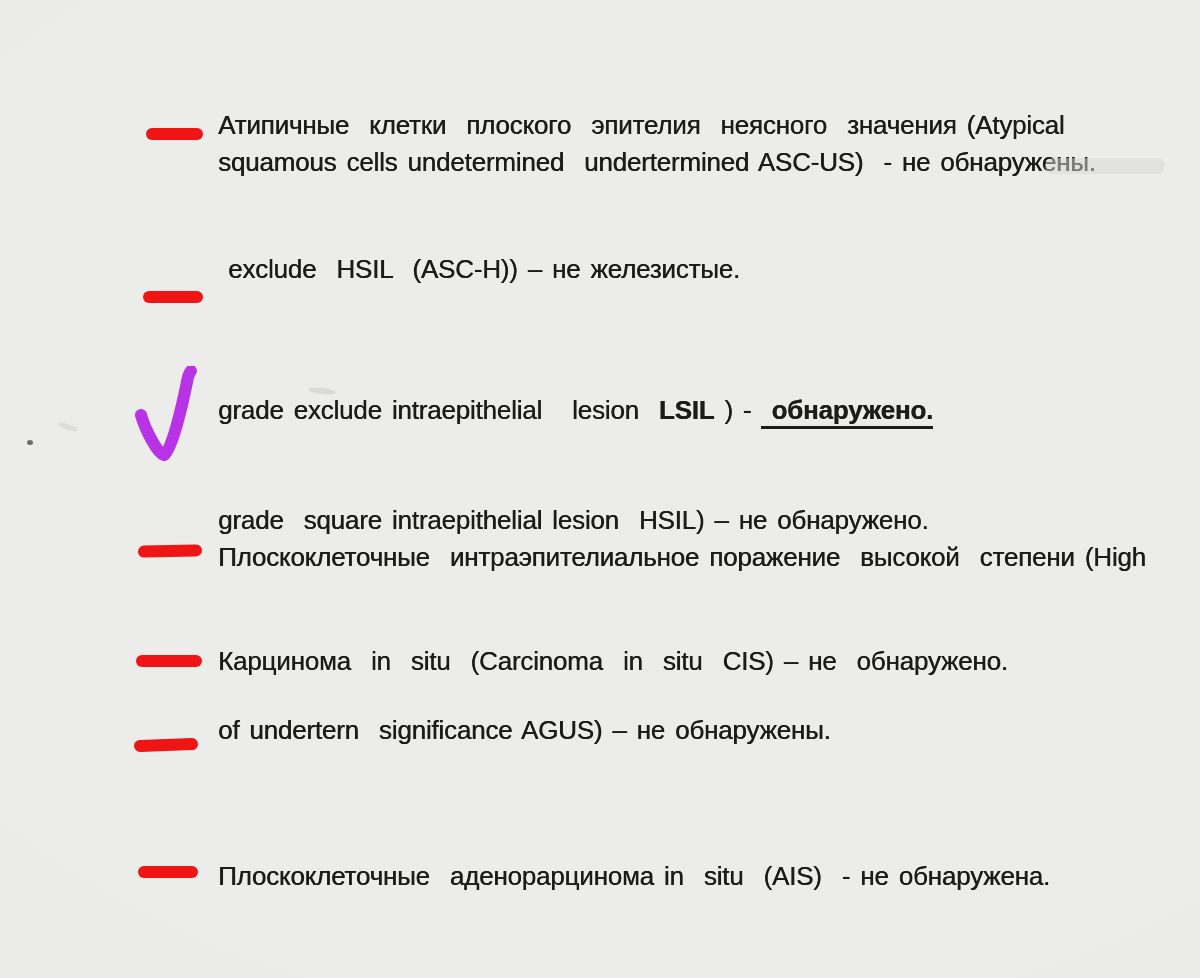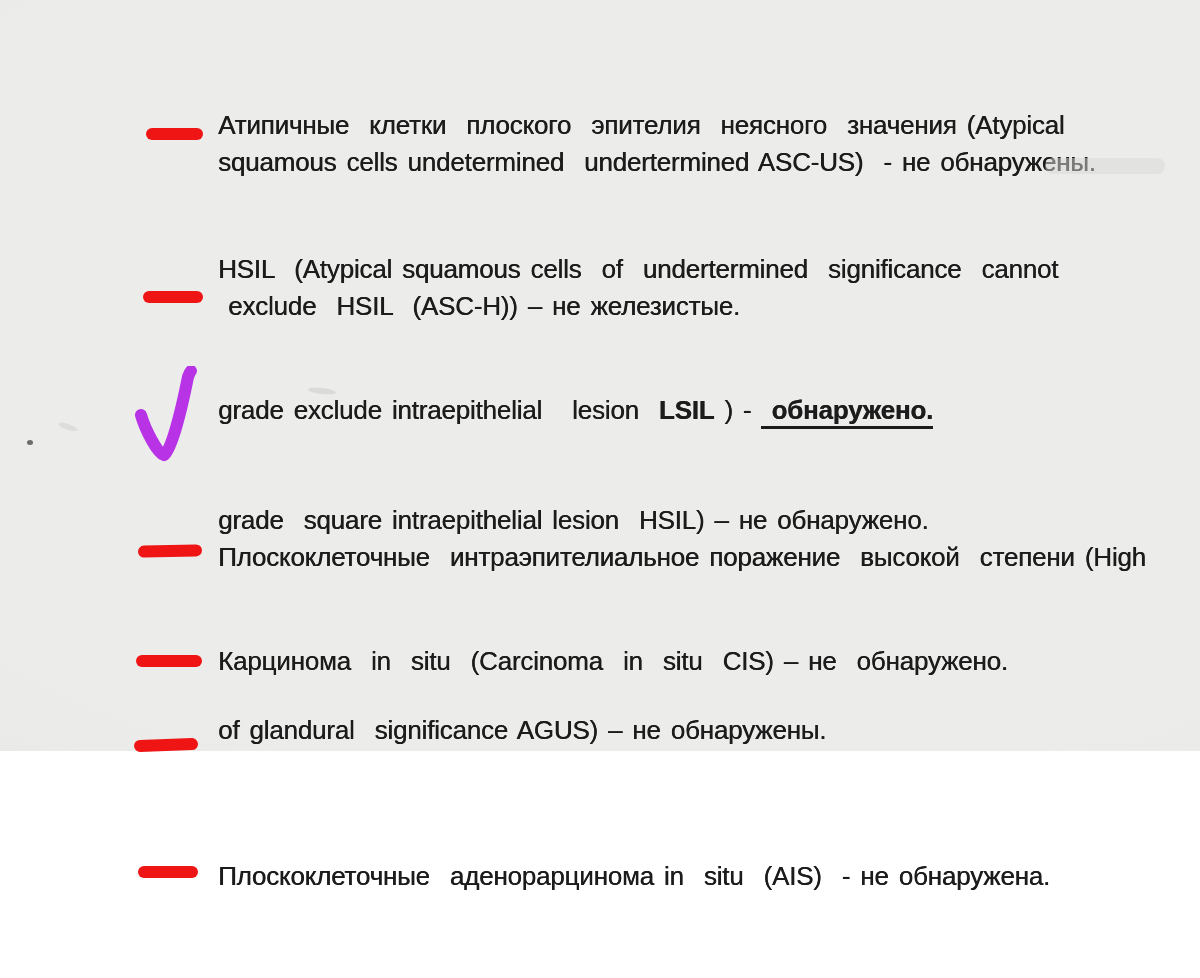--- a/index.html
+++ b/index.html
@@ -6,21 +6,21 @@
     margin: 0;
     padding: 0;
     width: 1200px;
     height: 978px;
     overflow: hidden;
     font-family: "Liberation Sans", sans-serif;
   }
   .page {
     position: relative;
     width: 1200px;
-    height: 751px;
+    height: 978px;
     background:
       radial-gradient(ellipse 130% 110% at 55% 45%,
         var(--bg, #ececea) 52%,
         var(--bg-mid, #e8e8e6) 80%,
         var(--bg-edge, #e2e2e0) 100%);
   }
   .row {
     position: absolute;
     left: 0;
     width: 1200px;
@@ -76,21 +76,20 @@
       <div class="row" id="row-0">
         <span class="marker red-dash"></span>
         <div class="text">
           <div class="line"><span>Атипичные  клетки  плоского  эпителия  неясного  значения (Atypical</span></div>
           <div class="line"><span>squamous cells undetermined  undertermined ASC-US)  - не обнаружены.</span></div>
         </div>
       </div>
       <div class="row" id="row-1">
         <span class="marker red-dash"></span>
         <div class="text">
-          <div class="line"><span>HSIL  (Atypical squamous cells  of  undertermined  significance  cannot</span></div>
           <div class="line"><span> exclude  HSIL  (ASC-H)) – не железистые.</span></div>
         </div>
       </div>
       <div class="row" id="row-2">
         <span class="marker purple-check">
           <svg viewBox="0 0 66 100" xmlns="http://www.w3.org/2000/svg">
             <path d="M10 49 C14 63 26 87 33 89 C40 86 50 46 57 11 C58 8 59 6 60 5" fill="none" stroke="#b832e6" stroke-width="12" stroke-linecap="round"></path>
           </svg>
         </span>
         <div class="text">
@@ -106,21 +105,21 @@
       </div>
       <div class="row" id="row-4">
         <span class="marker red-dash"></span>
         <div class="text">
           <div class="line"><span>Карцинома  in  situ  (Carcinoma  in  situ  CIS) – не  обнаружено.</span></div>
         </div>
       </div>
       <div class="row" id="row-5">
         <span class="marker red-dash"></span>
         <div class="text">
-          <div class="line"><span>of glandural  significance AGUS) – не обнаружены.</span></div>
+          <div class="line"><span>of undertern  significance AGUS) – не обнаружены.</span></div>
         </div>
       </div>
       <div class="row" id="row-6">
         <span class="marker red-dash"></span>
         <div class="text">
           <div class="line"><span>Плоскоклеточные  аденорарцинома in  situ  (AIS)  - не обнаружена.</span></div>
         </div>
       </div>
     </div>
   <span class="speck speck-1"></span>

